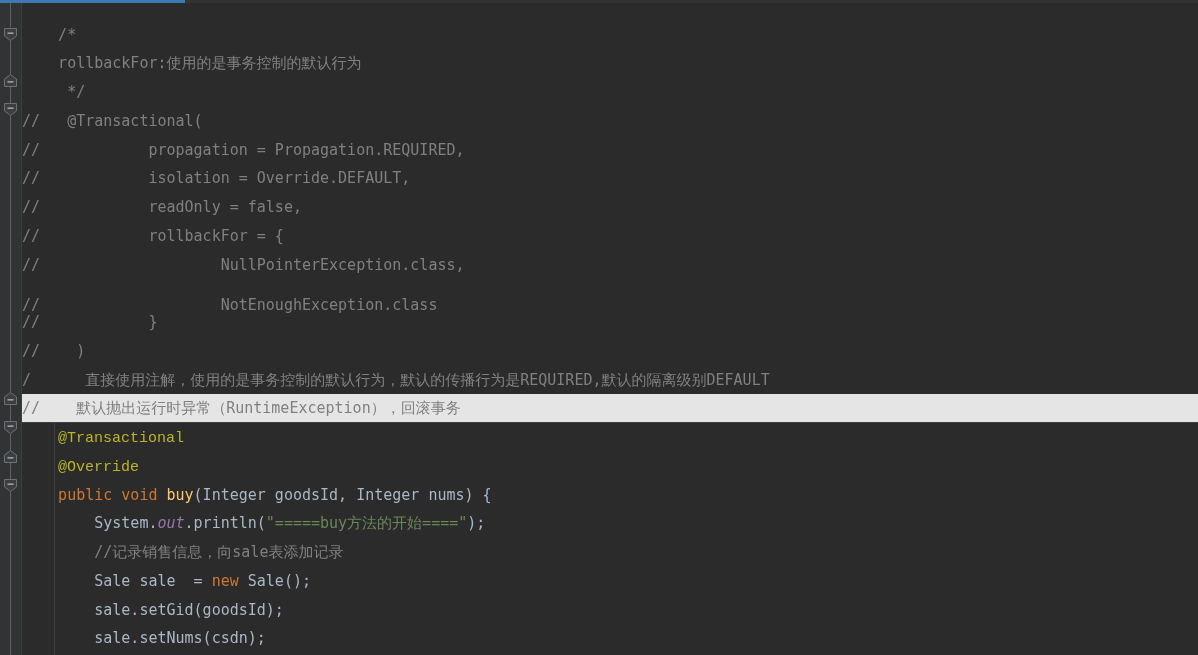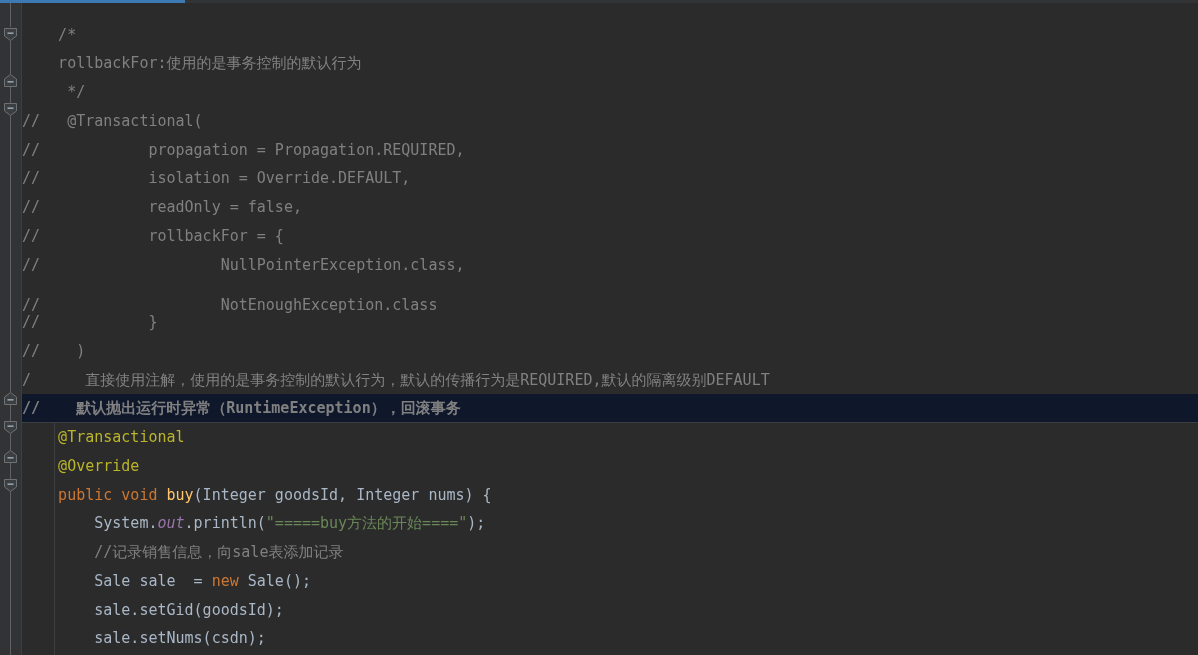--- a/index.html
+++ b/index.html
@@ -102,36 +102,35 @@
     position: absolute;
     left: 0;
     width: 1176px;
     height: 28.7px;
     line-height: 28.7px;
     font-size: 15px;
     white-space: pre;
     letter-spacing: 0px;
   }
   .line.caret-line {
-    background: #0f172a;
-    font-weight: bold;
+    background: #e5e5e5;
   }
   .line.caret-line::after {
     content: "";
     position: absolute;
     left: 0; right: 0; bottom: 0;
     height: 1px;
     background: #3c3f41;
   }
 
   
   .tok-comment   { color: #808080; }
   .tok-keyword   { color: #cc7832; }
   .tok-method    { color: #ffc66d; }
-  .tok-annot     { color: #bbb529; }
+  .tok-annot     { color: #bbb529; font-family: Liberation Mono, monospace; }
   .tok-string    { color: #6a8759; }
   .tok-static    { color: #9876aa; font-style: italic; }
   .tok-plain     { color: #a9b7c6; }
 
   
   #watermark {
     position: absolute;
     right: 16px;
     bottom: 8px;
     font-family: "Liberation Sans", sans-serif;

